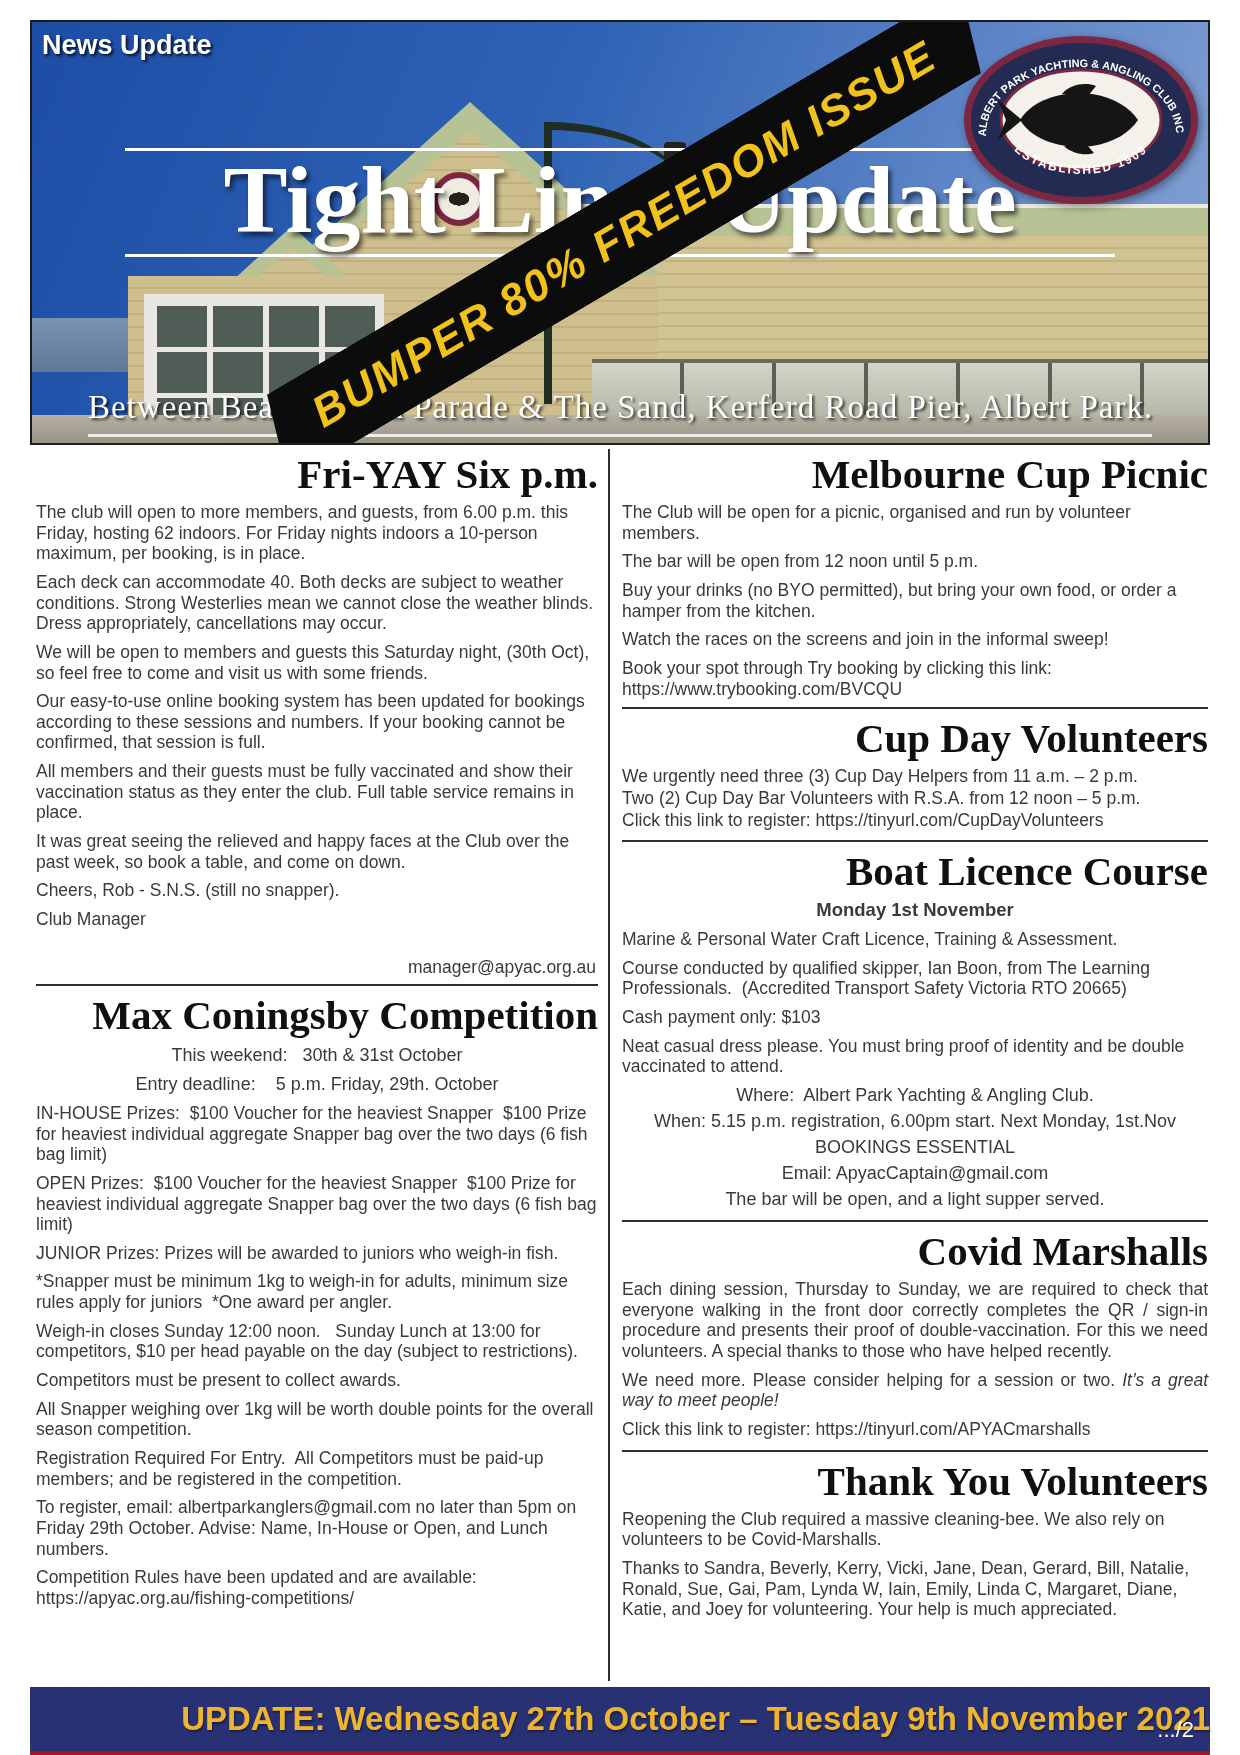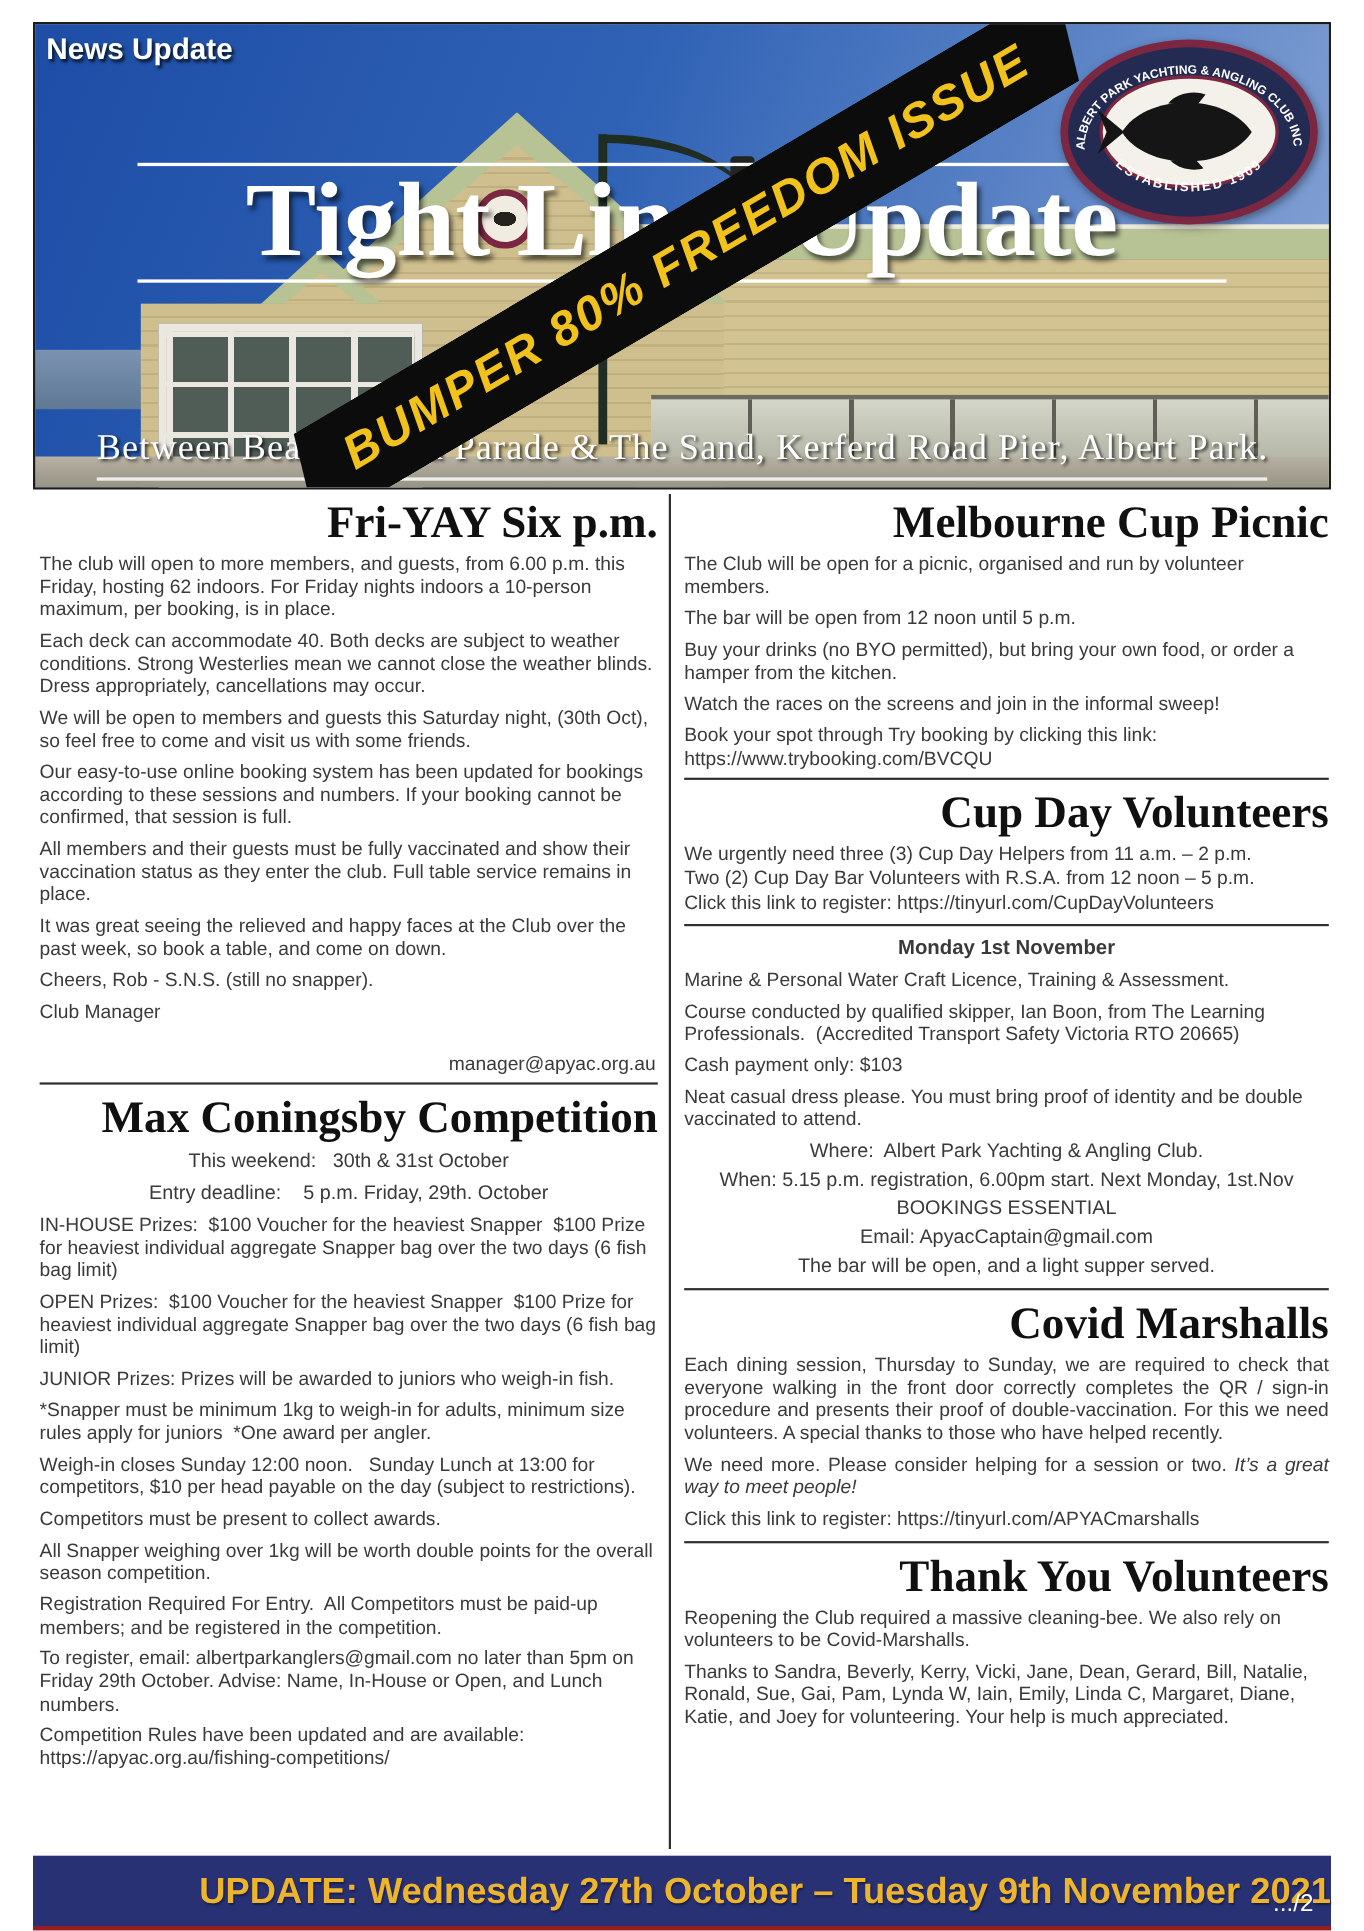--- a/index.html
+++ b/index.html
@@ -216,20 +216,21 @@
     <section>
       <h2 class="stitle">Cup Day Volunteers</h2>
       <div class="tight">
           <div class="para">We urgently need <span class="b">three</span> (3) Cup Day Helpers from 11 a.m. – 2 p.m.</div>
           <div class="para"><span class="b">Two</span> (2) Cup Day Bar Volunteers with R.S.A. from 12 noon – 5 p.m.</div>
           <div class="para">Click this link to register: https://tinyurl.com/CupDayVolunteers</div>
         </div>
     </section>
     <hr class="sep" style="margin-top:10px;">
     <section>
+      <h2 class="stitle">Boat Licence Course</h2>
       <div class="centerline sub">Monday 1st November</div>
       <div>
           <div class="para">Marine &amp; Personal Water Craft Licence, Training &amp; Assessment.</div>
           <div class="para">Course conducted by qualified skipper, Ian Boon, from The Learning Professionals.&nbsp; (Accredited Transport Safety Victoria RTO 20665)</div>
           <div class="para">Cash payment only: $103</div>
           <div class="para">Neat casual dress please. You must bring proof of identity and be double vaccinated to attend.</div>
         </div>
       <div class="boatline">Where:&nbsp; <span class="b">Albert Park Yachting &amp; Angling Club.</span></div>
       <div class="boatline">When: <span class="b">5.15 p.m. registration, 6.00pm start. Next Monday, 1st.Nov</span></div>
       <div class="boatline">BOOKINGS ESSENTIAL</div>

